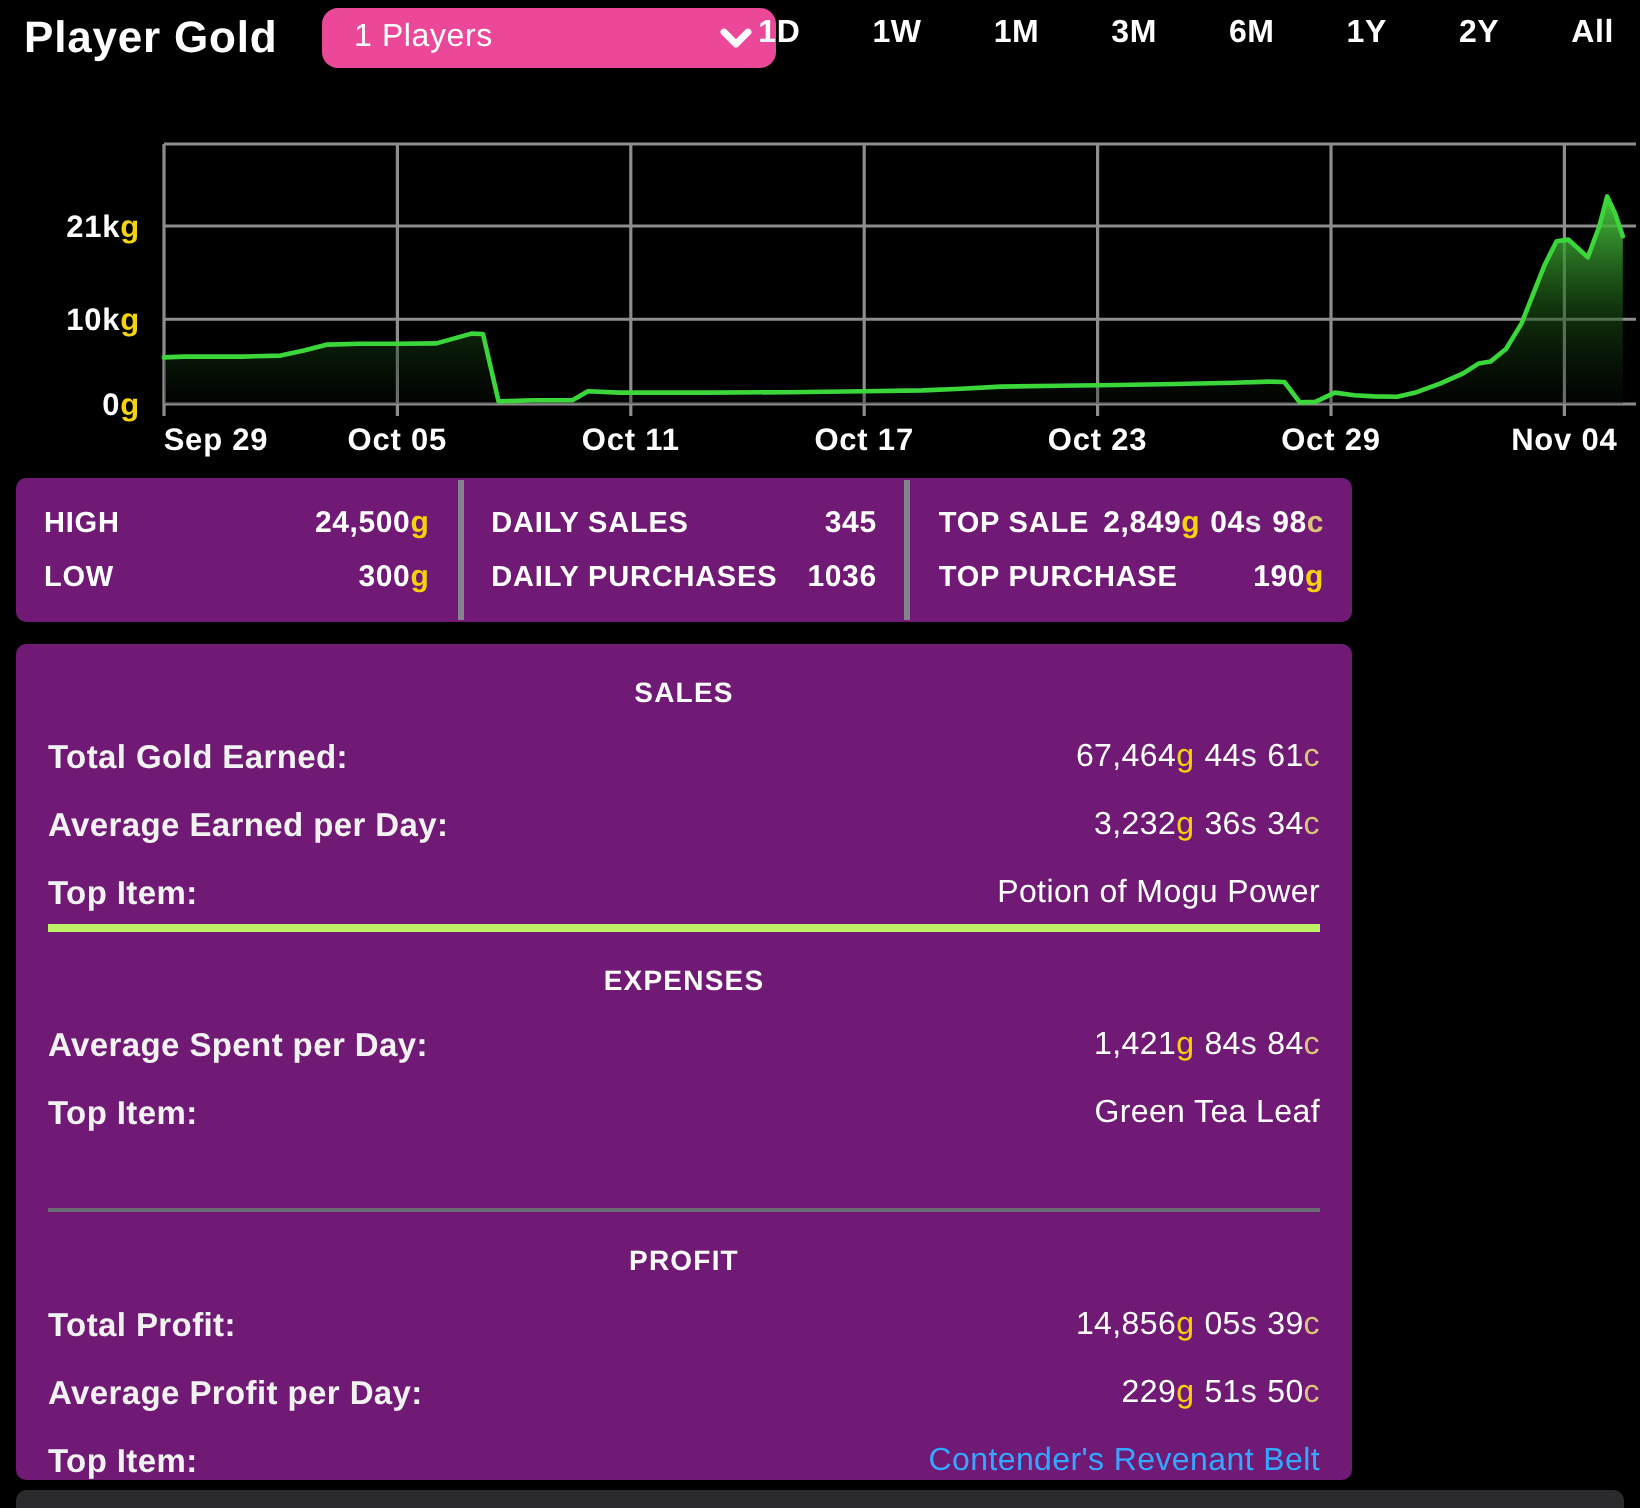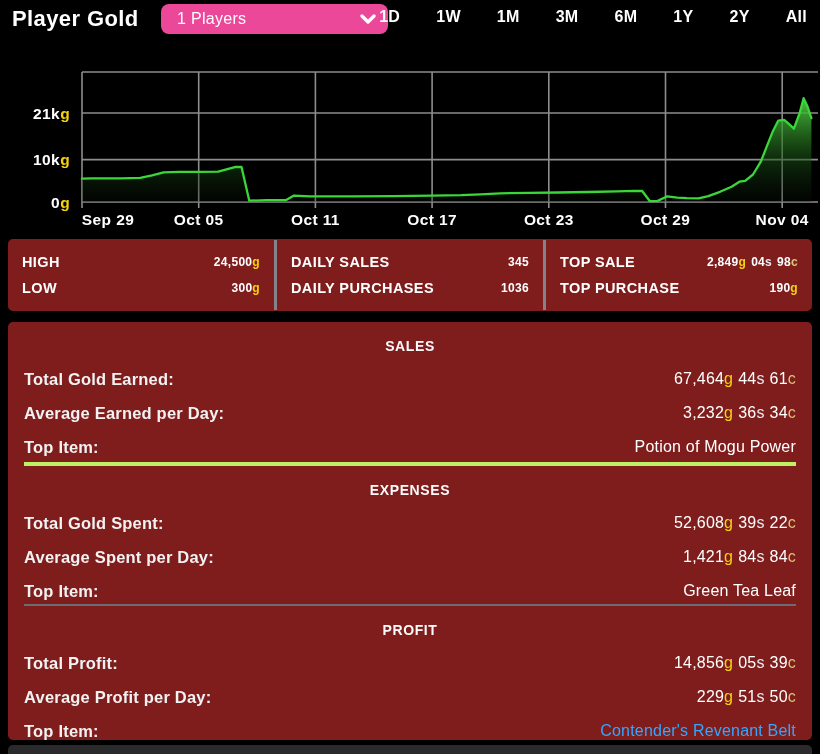--- a/index.html
+++ b/index.html
@@ -16,28 +16,28 @@
   #ranges { position:absolute; right:13px; top:8px; display:flex; gap:36px; }
   #ranges span { color:#fff; font-size:16px; font-weight:bold; letter-spacing:.3px; cursor:pointer; }
 
   
   #chart-wrap { position:absolute; left:0; top:60px; width:820px; height:172px; }
   .ylab { font:bold 15.5px "Liberation Sans","DejaVu Sans",sans-serif; fill:#fff; letter-spacing:.4px; }
   .ysuf { fill:#f5d30b; }
   .xlab { font:bold 15.5px "Liberation Sans","DejaVu Sans",sans-serif; fill:#fff; letter-spacing:.4px; }
 
   
-  .panel { position:absolute; left:8px; width:804px; background:#7f1d1d; border-radius:5px; }
+  .panel { position:absolute; left:8px; width:668px; background:#701a75; border-radius:5px; }
   #stats-panel { top:239px; height:72px; display:flex; }
   .stat-col { flex:1; display:flex; flex-direction:column; justify-content:space-evenly;
     padding:4px 14px; }
   .stat-divider { width:3px; background:#83838b; margin:1px 0; }
   .stat-row { display:flex; justify-content:space-between; align-items:center; }
   .stat-label { color:#fff; font-size:14.5px; font-weight:bold; letter-spacing:.4px; }
-  .stat-value { color:#fff; font-size:12px; font-weight:bold; letter-spacing:.3px; }
+  .stat-value { color:#fff; font-size:15px; font-weight:bold; letter-spacing:.3px; }
 
   #detail-panel { top:322px; height:418px; padding:0 16px; }
   .section { padding-top:12px;text-align:center; }
   .sec-sales   { height:140px; }
   .sec-expenses{ height:142px; border-top:4px solid #bef264; }
   .sec-profit  { height:136px; border-top:2px solid #6c6c74; }
   .sec-head { color:#fafafa; font-size:14px; font-weight:bold; letter-spacing:.6px;
     margin:4px 0 8px 0; }
   .drow { height:34px; display:flex; justify-content:space-between; align-items:center; }
   .drow .dlabel { color:#f2f2f2; font-size:16.5px; font-weight:bold; letter-spacing:.2px; }
@@ -160,24 +160,20 @@
     </div>
     <div class="drow">
       <span class="dlabel">Top Item:</span>
       <span class="dvalue">Potion of Mogu Power</span>
     </div>
   </div>
 
   <div class="section sec-expenses">
     <div class="sec-head">EXPENSES</div>
     <div class="drow">
-      <span class="dlabel">Total Gold Spent:</span>
-      <span class="dvalue"><span class="mnum">52,608</span><span class="mg">g</span><span class="mnum sp">39</span><span class="ms">s</span><span class="mnum sp">22</span><span class="mc">c</span></span>
-    </div>
-    <div class="drow">
       <span class="dlabel">Average Spent per Day:</span>
       <span class="dvalue"><span class="mnum">1,421</span><span class="mg">g</span><span class="mnum sp">84</span><span class="ms">s</span><span class="mnum sp">84</span><span class="mc">c</span></span>
     </div>
     <div class="drow">
       <span class="dlabel">Top Item:</span>
       <span class="dvalue">Green Tea Leaf</span>
     </div>
   </div>
 
   <div class="section sec-profit">

